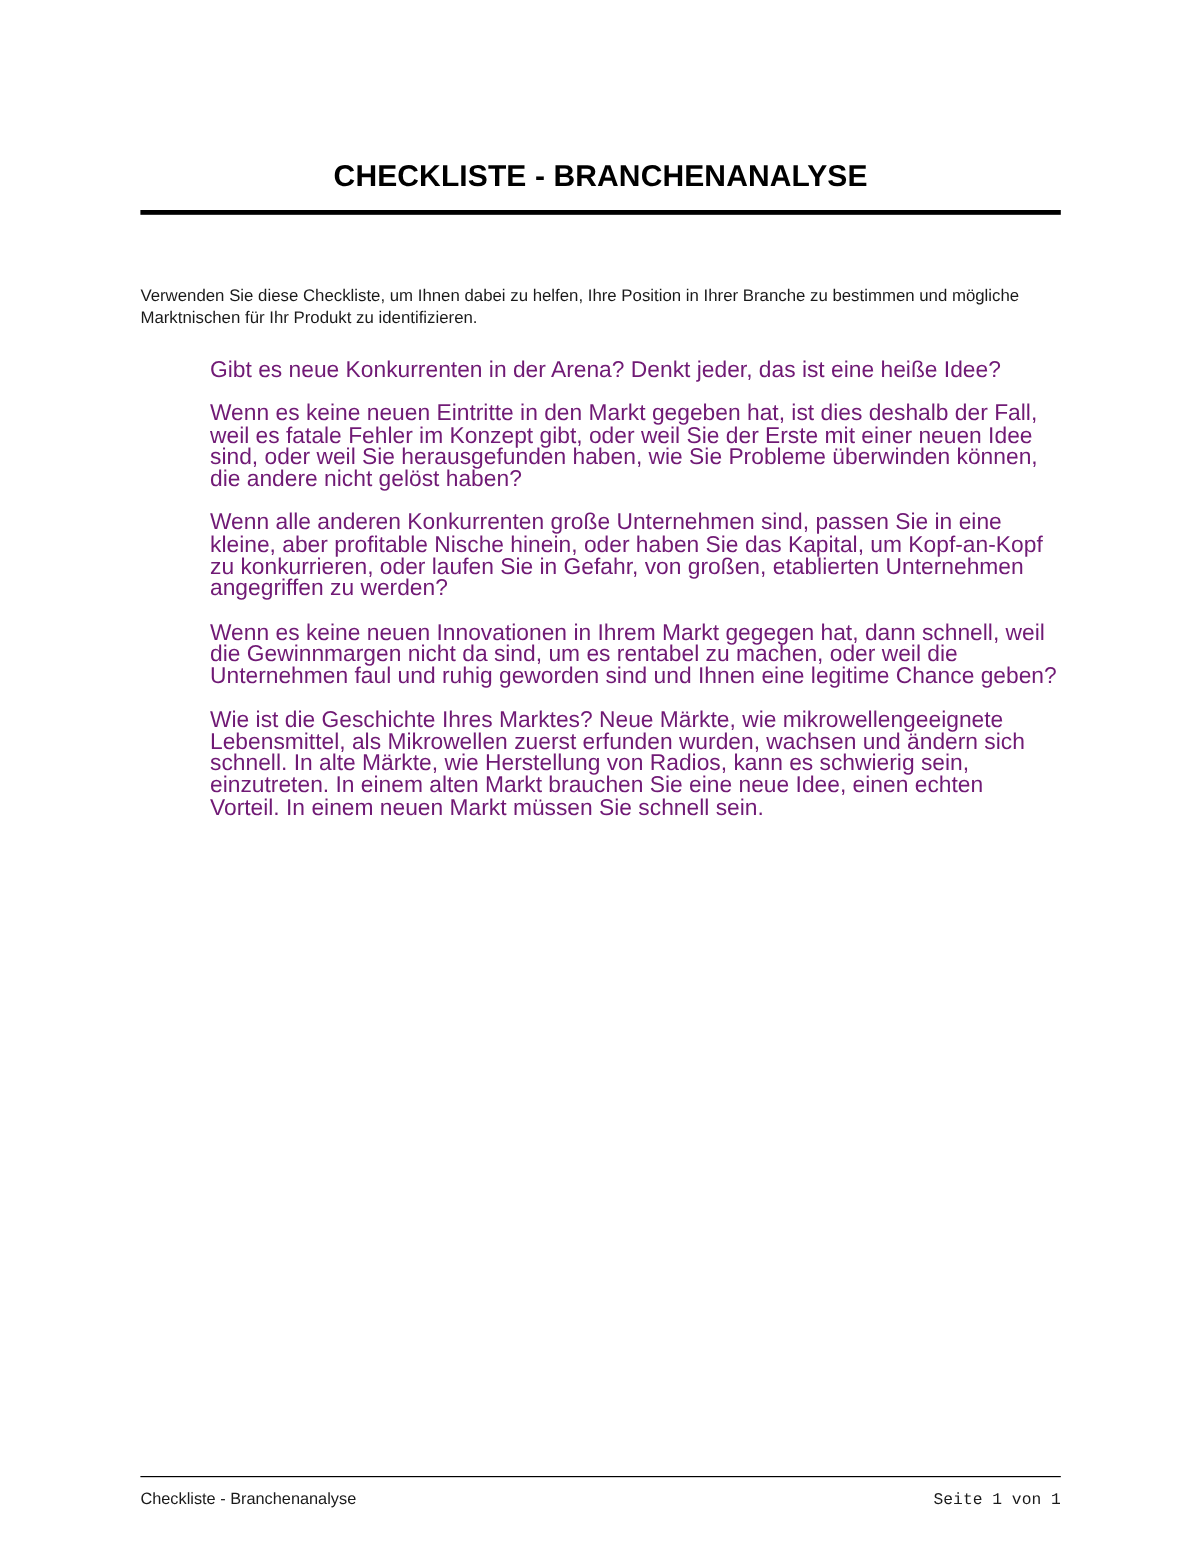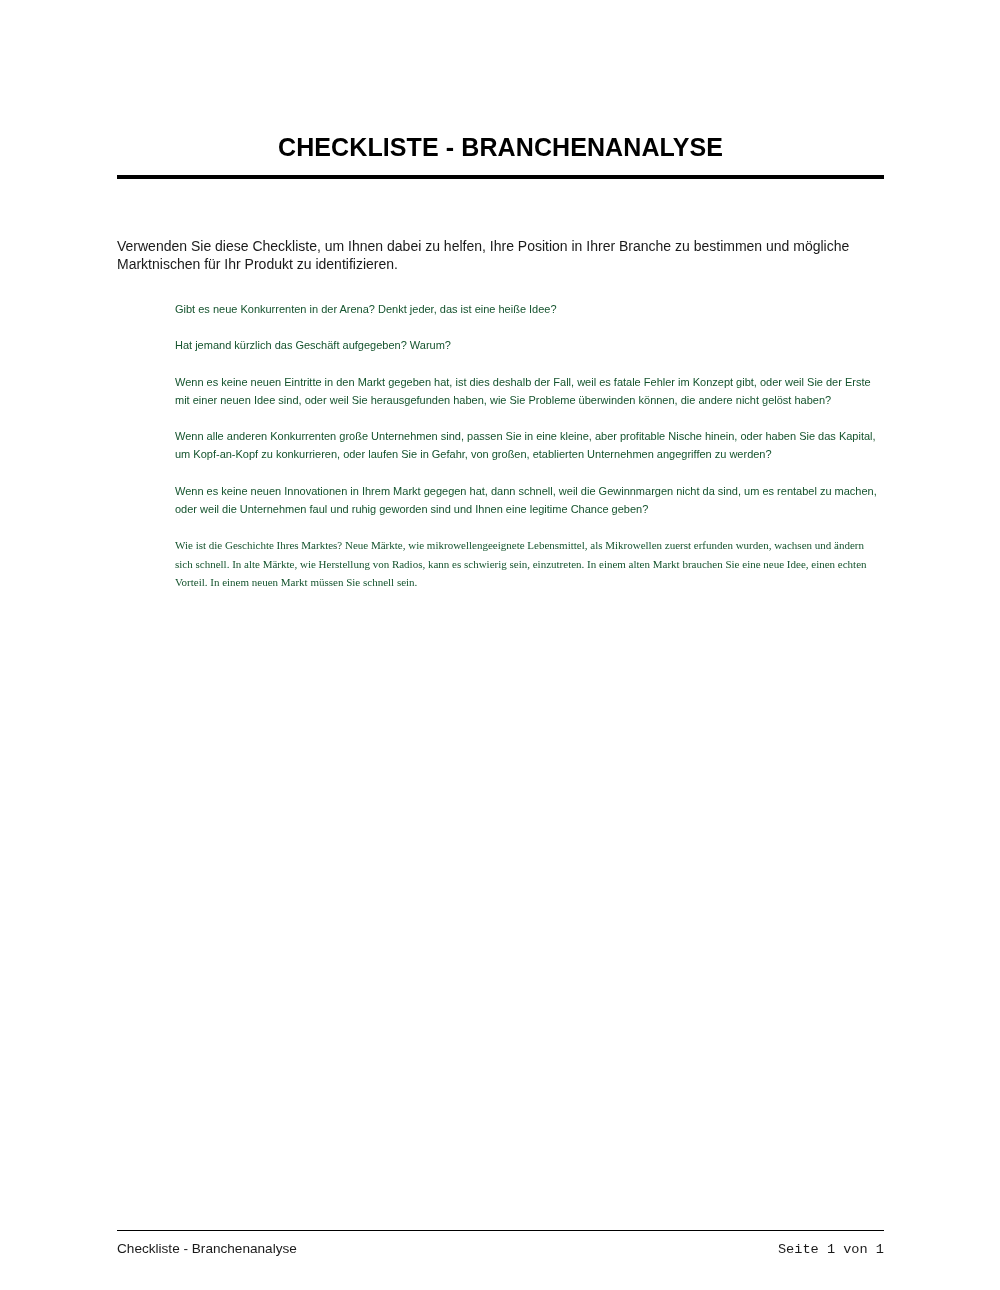--- a/index.html
+++ b/index.html
@@ -58,28 +58,27 @@
   .checklist {
     position: absolute;
     left: 175px;
     top: 272px;
     width: 706px;
     margin: 0;
     padding: 0;
     list-style: none;
   }
   .checklist-item {
-    font-size: 11px;
+    font-size: 19px;
     line-height: 18.3px;
-    color: #14532d;
+    color: #701a75;
     margin: 0 0 18px 0;
   }
   .checklist-item:last-child {
     margin-bottom: 0;
-    font-family: Liberation Serif, serif;
   }
 
   
   .doc-footer {
     position: absolute;
     left: 117px;
     top: 1202px;
     width: 767px;
   }
   .footer-rule {
@@ -106,21 +105,20 @@
 
   <div class="doc-header">
     <h1 class="doc-title">CHECKLISTE - BRANCHENANALYSE</h1>
     <div class="header-rule"></div>
   </div>
 
   <p class="intro">Verwenden Sie diese Checkliste, um Ihnen dabei zu helfen, Ihre Position in Ihrer Branche zu bestimmen und mögliche Marktnischen für Ihr Produkt zu identifizieren.</p>
 
   <ul class="checklist">
     <li class="checklist-item">Gibt es neue Konkurrenten in der Arena? Denkt jeder, das ist eine heiße Idee?</li>
-    <li class="checklist-item">Hat jemand kürzlich das Geschäft aufgegeben? Warum?</li>
     <li class="checklist-item">Wenn es keine neuen Eintritte in den Markt gegeben hat, ist dies deshalb der Fall, weil es fatale Fehler im Konzept gibt, oder weil Sie der Erste mit einer neuen Idee sind, oder weil Sie herausgefunden haben, wie Sie Probleme überwinden können, die andere nicht gelöst haben?</li>
     <li class="checklist-item">Wenn alle anderen Konkurrenten große Unternehmen sind, passen Sie in eine kleine, aber profitable Nische hinein, oder haben Sie das Kapital, um Kopf-an-Kopf zu konkurrieren, oder laufen Sie in Gefahr, von großen, etablierten Unternehmen angegriffen zu werden?</li>
     <li class="checklist-item">Wenn es keine neuen Innovationen in Ihrem Markt gegegen hat, dann schnell, weil die Gewinnmargen nicht da sind, um es rentabel zu machen, oder weil die Unternehmen faul und ruhig geworden sind und Ihnen eine legitime Chance geben?</li>
     <li class="checklist-item">Wie ist die Geschichte Ihres Marktes? Neue Märkte, wie mikrowellengeeignete Lebensmittel, als Mikrowellen zuerst erfunden wurden, wachsen und ändern sich schnell. In alte Märkte, wie Herstellung von Radios, kann es schwierig sein, einzutreten. In einem alten Markt brauchen Sie eine neue Idee, einen echten Vorteil. In einem neuen Markt müssen Sie schnell sein.</li>
   </ul>
 
   <div class="doc-footer">
     <div class="footer-rule"></div>
     <div class="footer-row">
       <span class="footer-left">Checkliste - Branchenanalyse</span>

